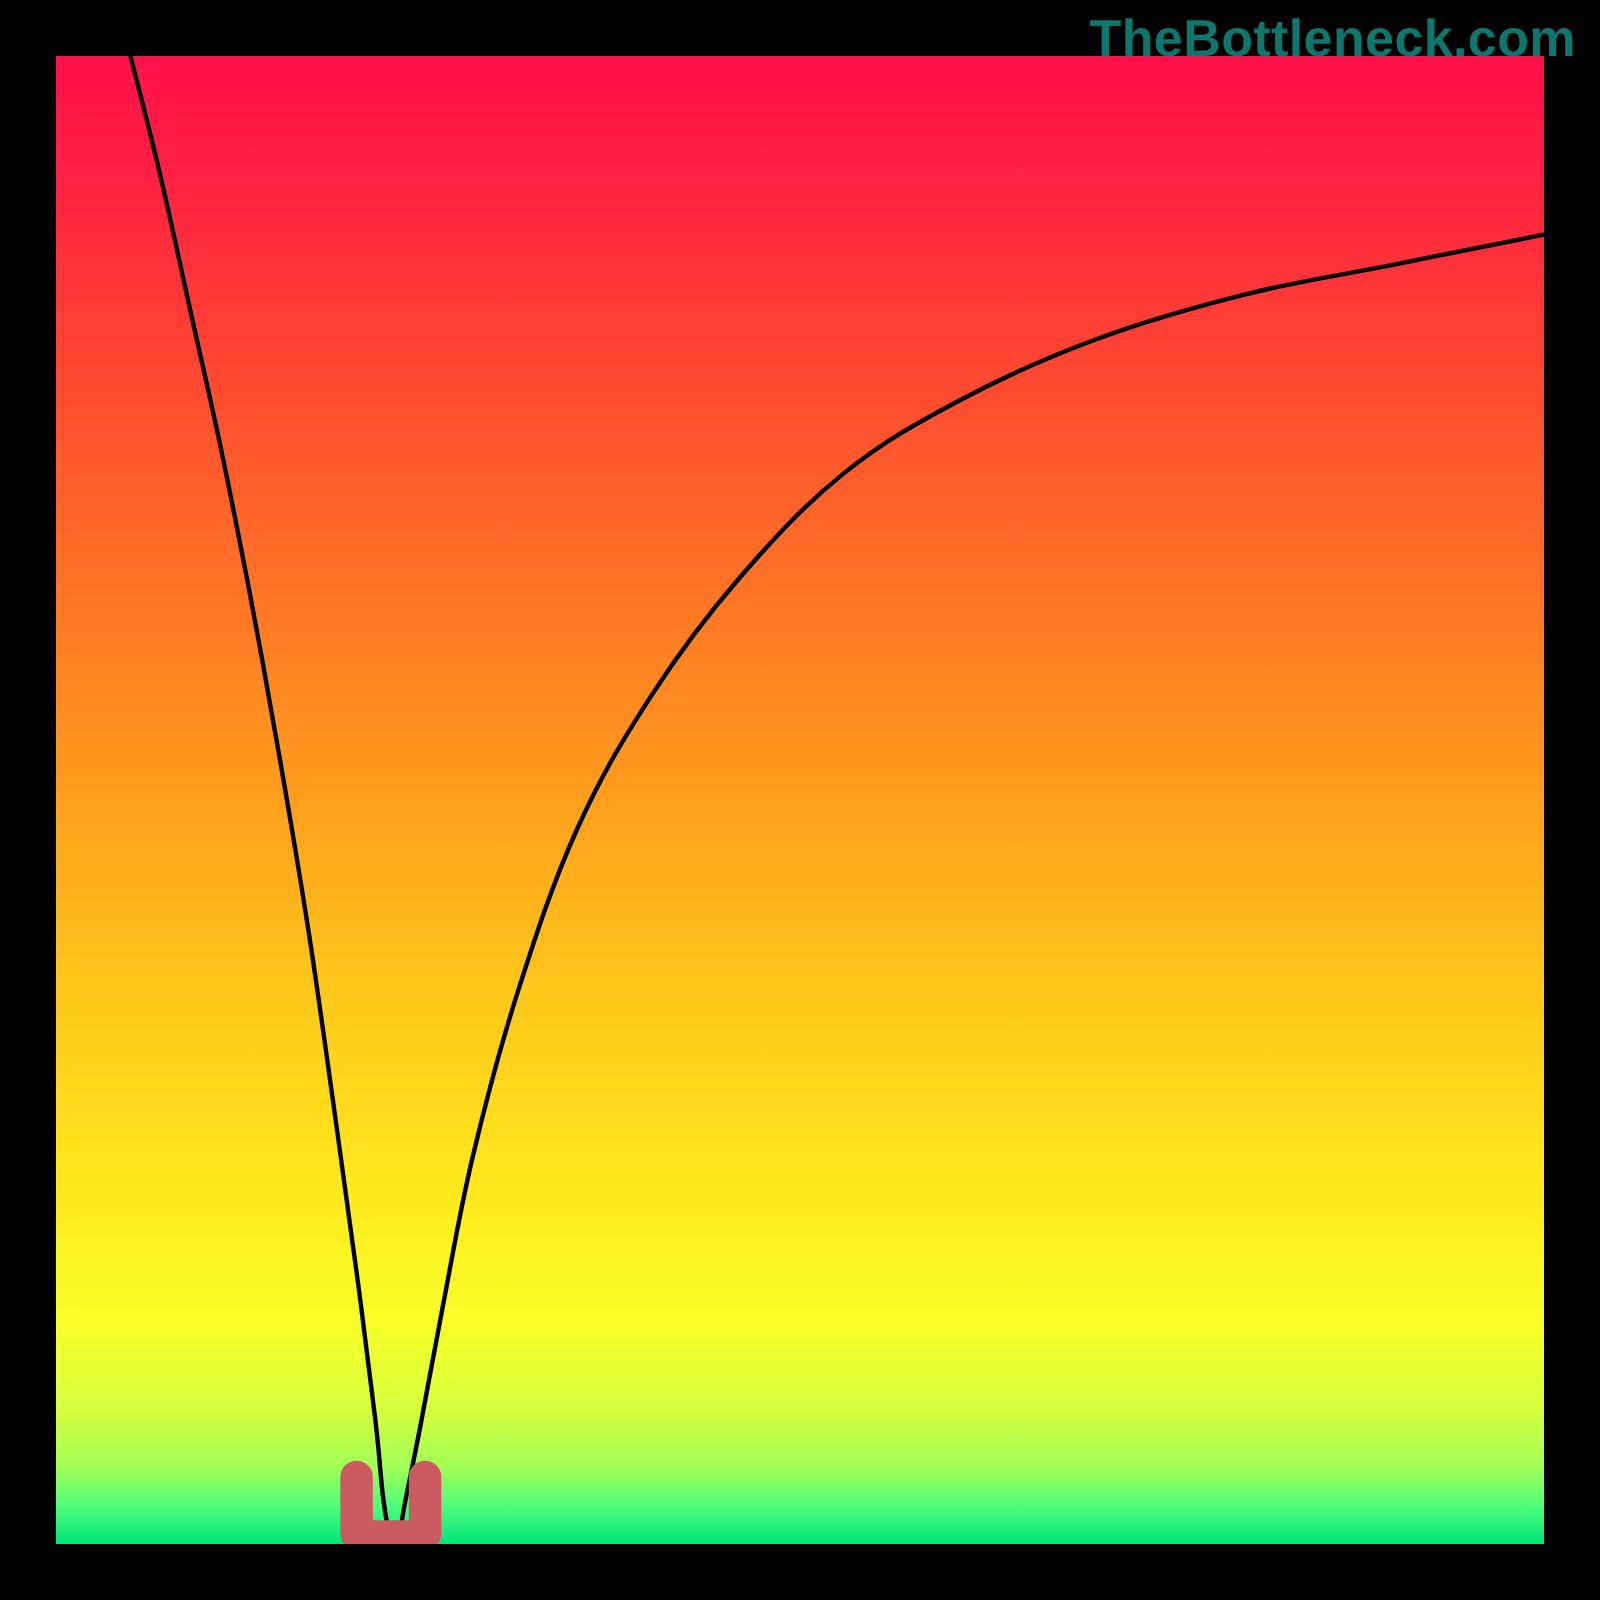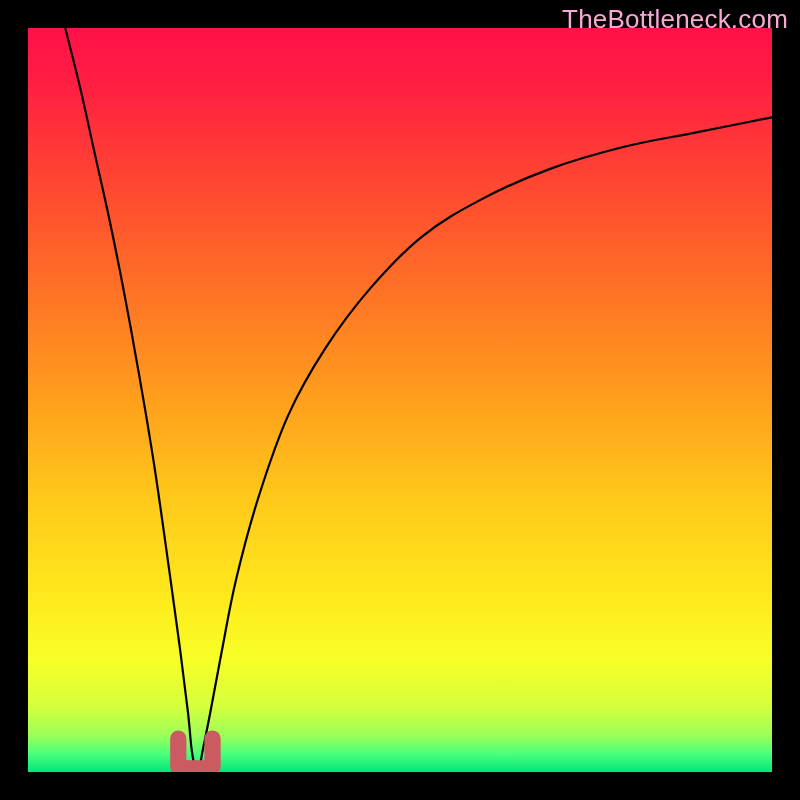--- a/index.html
+++ b/index.html
@@ -23,23 +23,23 @@
     top: 28px;
     left: 28px;
     width: 744px;
     height: 744px;
     overflow: hidden;
   }
   .watermark {
     position: absolute;
     top: 4px;
     right: 12px;
-    color: #f9a8d4;
+    color: #0f766e;
     font-size: 26px;
-    font-weight: 400;
+    font-weight: 700;
     letter-spacing: 0.2px;
     user-select: none;
   }
   svg {
     display: block;
   }
 </style>
 </head>
 <body>
 

